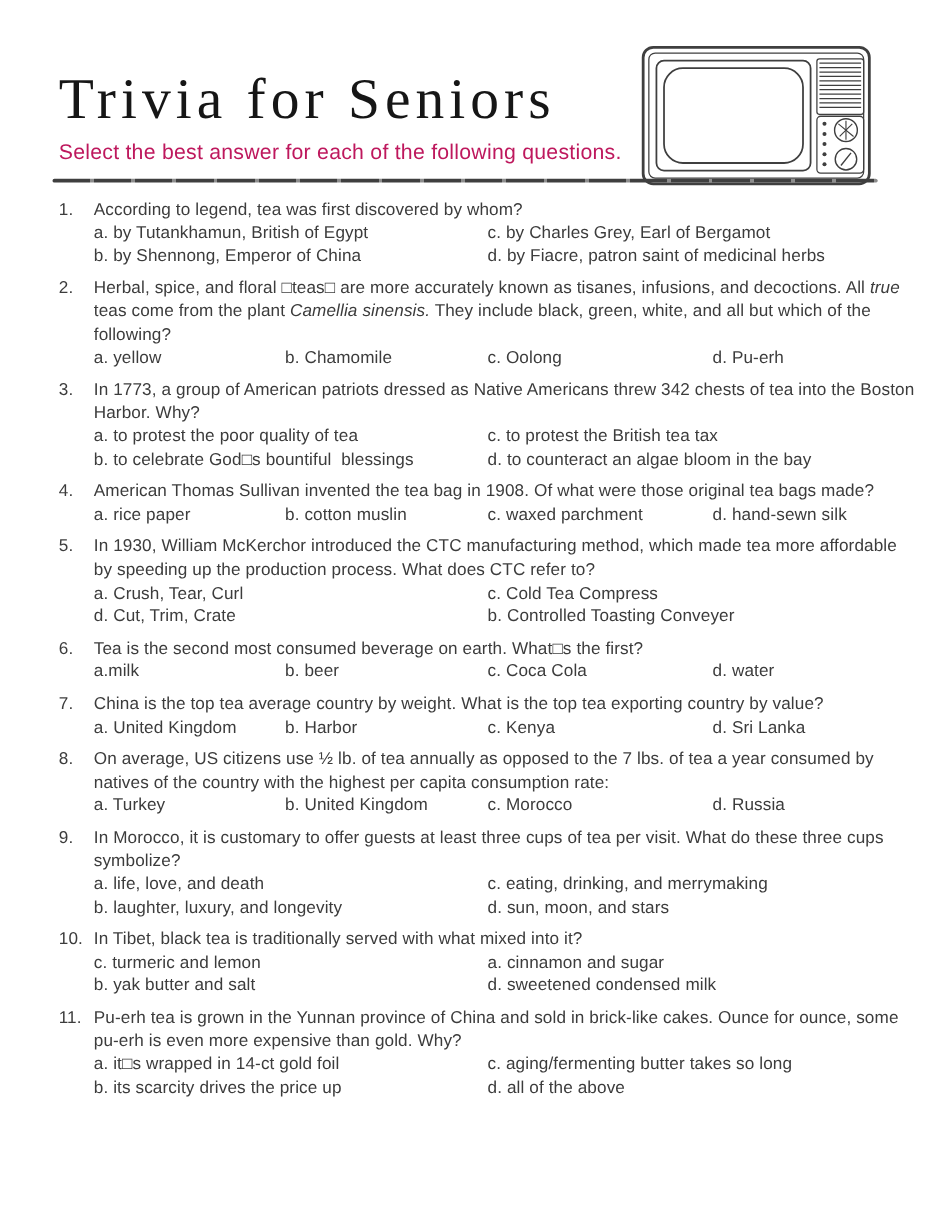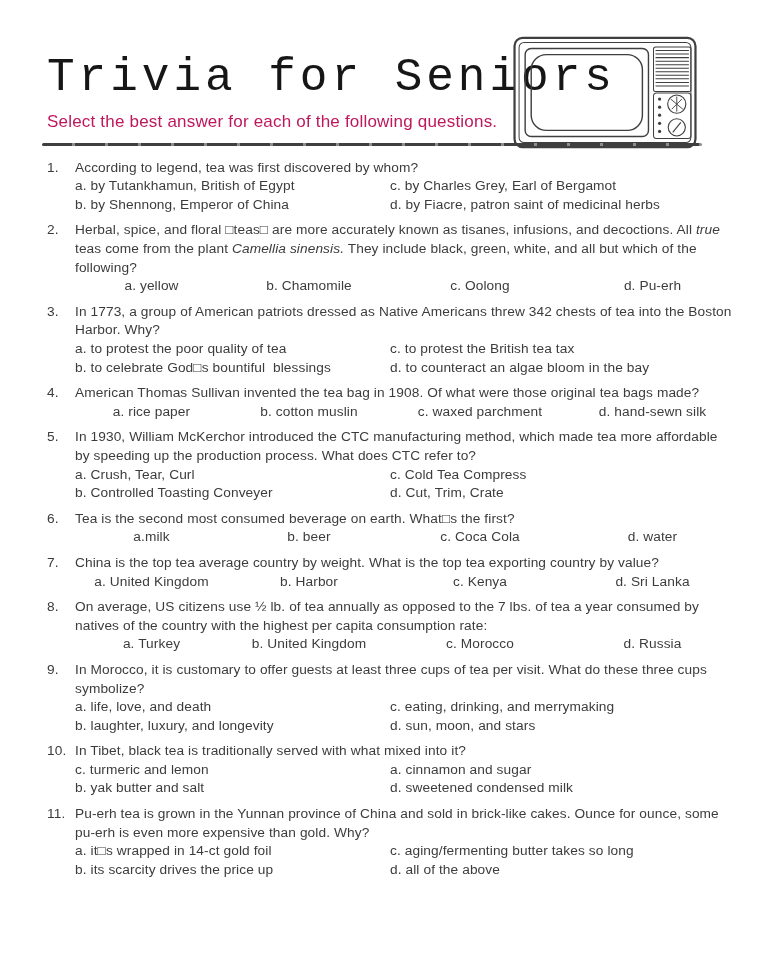--- a/index.html
+++ b/index.html
@@ -7,21 +7,21 @@
   .page {
     width: 759px; height: 972px;
     background: #ffffff;
     font-family: "Liberation Sans", "DejaVu Sans", sans-serif;
     color: var(--ink, #3c3c3c);
     position: relative;
     overflow: hidden;
   }
   .header { padding: 54px 20px 0 47px; position: relative; }
   .title {
-    font-family: Liberation Mono, monospace;
+    font-family: Liberation Serif, serif;
     font-weight: normal;
     font-size: 46px;
     letter-spacing: 4px;
     color: var(--title, #161616);
     margin: 0;
     line-height: 1.08;
   }
   .subtitle {
     font-size: 17px;
     margin: 8px 0 0;
@@ -43,21 +43,21 @@
     font-size: 13.7px;
     line-height: 18.6px;
     letter-spacing: 0.1px;
   }
   .qnum { flex: 0 0 28px; }
   .qbody { flex: 1; max-width: 660px; }
   .qtext { margin: 0; }
   .it { font-style: italic; margin-top: 20px; }
   .opts { display: grid; }
   .opts-2 { grid-template-columns: 315px 1fr; }
-  .opts-4 { grid-template-columns: 153px 162px 180px 1fr; text-align: center; }
+  .opts-4 { grid-template-columns: 153px 162px 180px 1fr; }
   .opt { white-space: pre-wrap; }
 </style>
 </head>
 <body>
 
 <div class="page">
   <div class="header">
     <h1 class="title">Trivia for Seniors</h1>
     <p class="subtitle">Select the best answer for each of the following questions.</p>
 
@@ -158,22 +158,22 @@
           </div>
         </div>
       </li>
       <li class="question">
         <span class="qnum">5.</span>
         <div class="qbody">
           <p class="qtext"><span>In 1930, William McKerchor introduced the CTC manufacturing method, which made tea more affordable by speeding up the production process. What does CTC refer to?</span></p>
           <div class="opts opts-2">
             <span class="opt">a. Crush, Tear, Curl</span>
             <span class="opt">c. Cold Tea Compress</span>
+            <span class="opt">d. Cut, Trim, Crate</span>
             <span class="opt">b. Controlled Toasting Conveyer</span>
-            <span class="opt">d. Cut, Trim, Crate</span>
           </div>
         </div>
       </li>
       <li class="question">
         <span class="qnum">6.</span>
         <div class="qbody">
           <p class="qtext"><span>Tea is the second most consumed beverage on earth. What□s the first?</span></p>
           <div class="opts opts-4">
             <span class="opt">a.milk</span>
             <span class="opt">b. beer</span>

